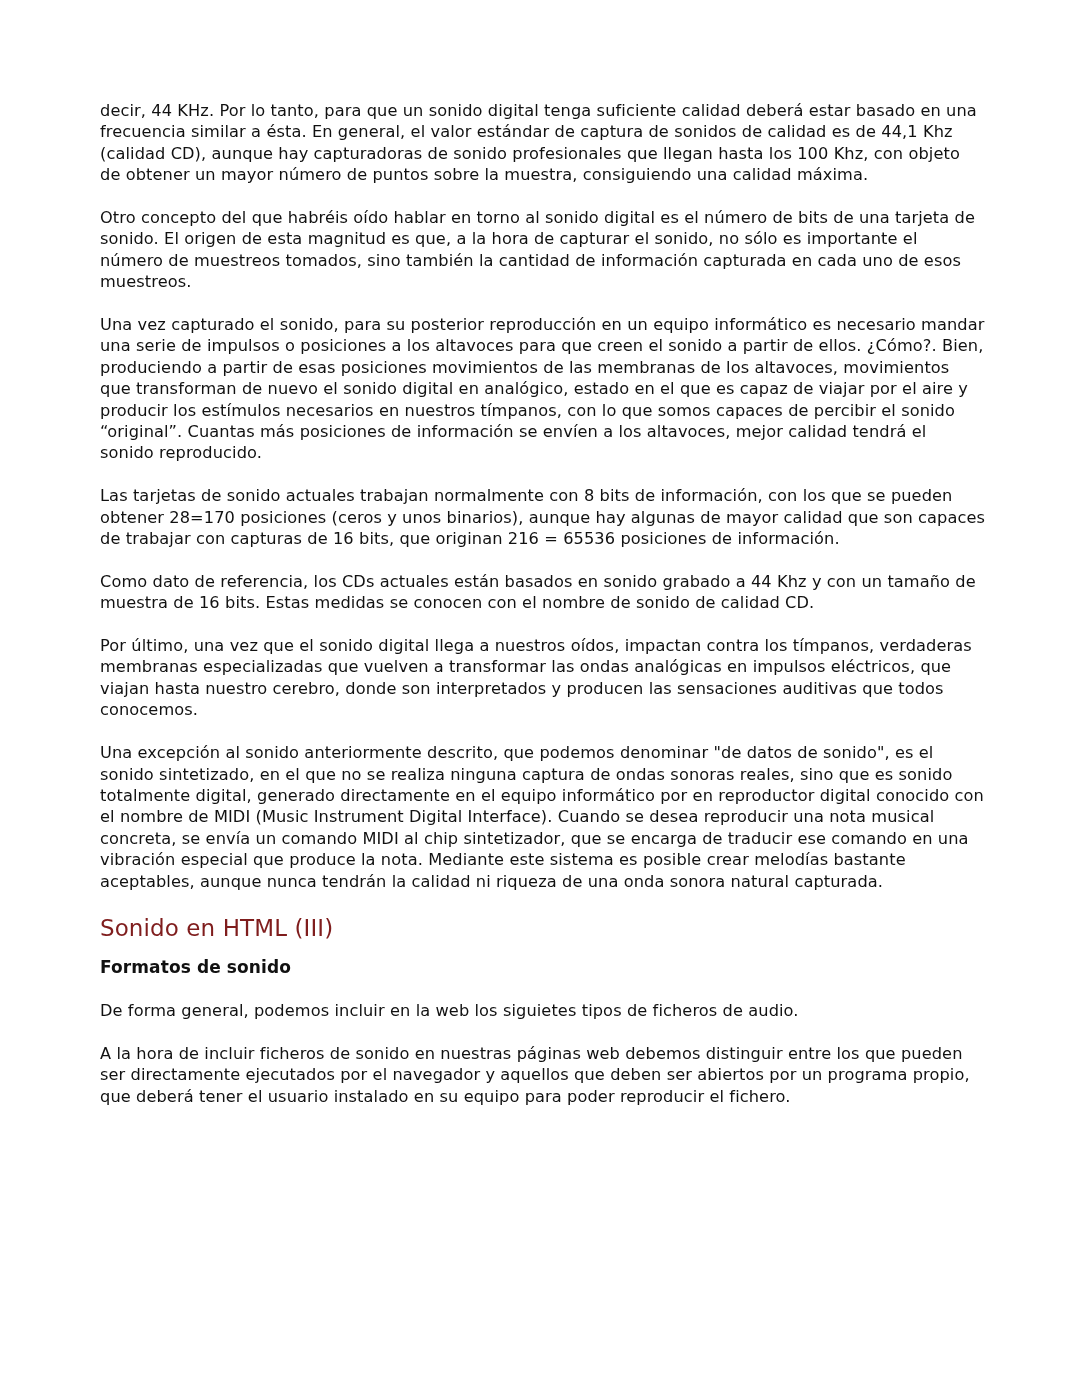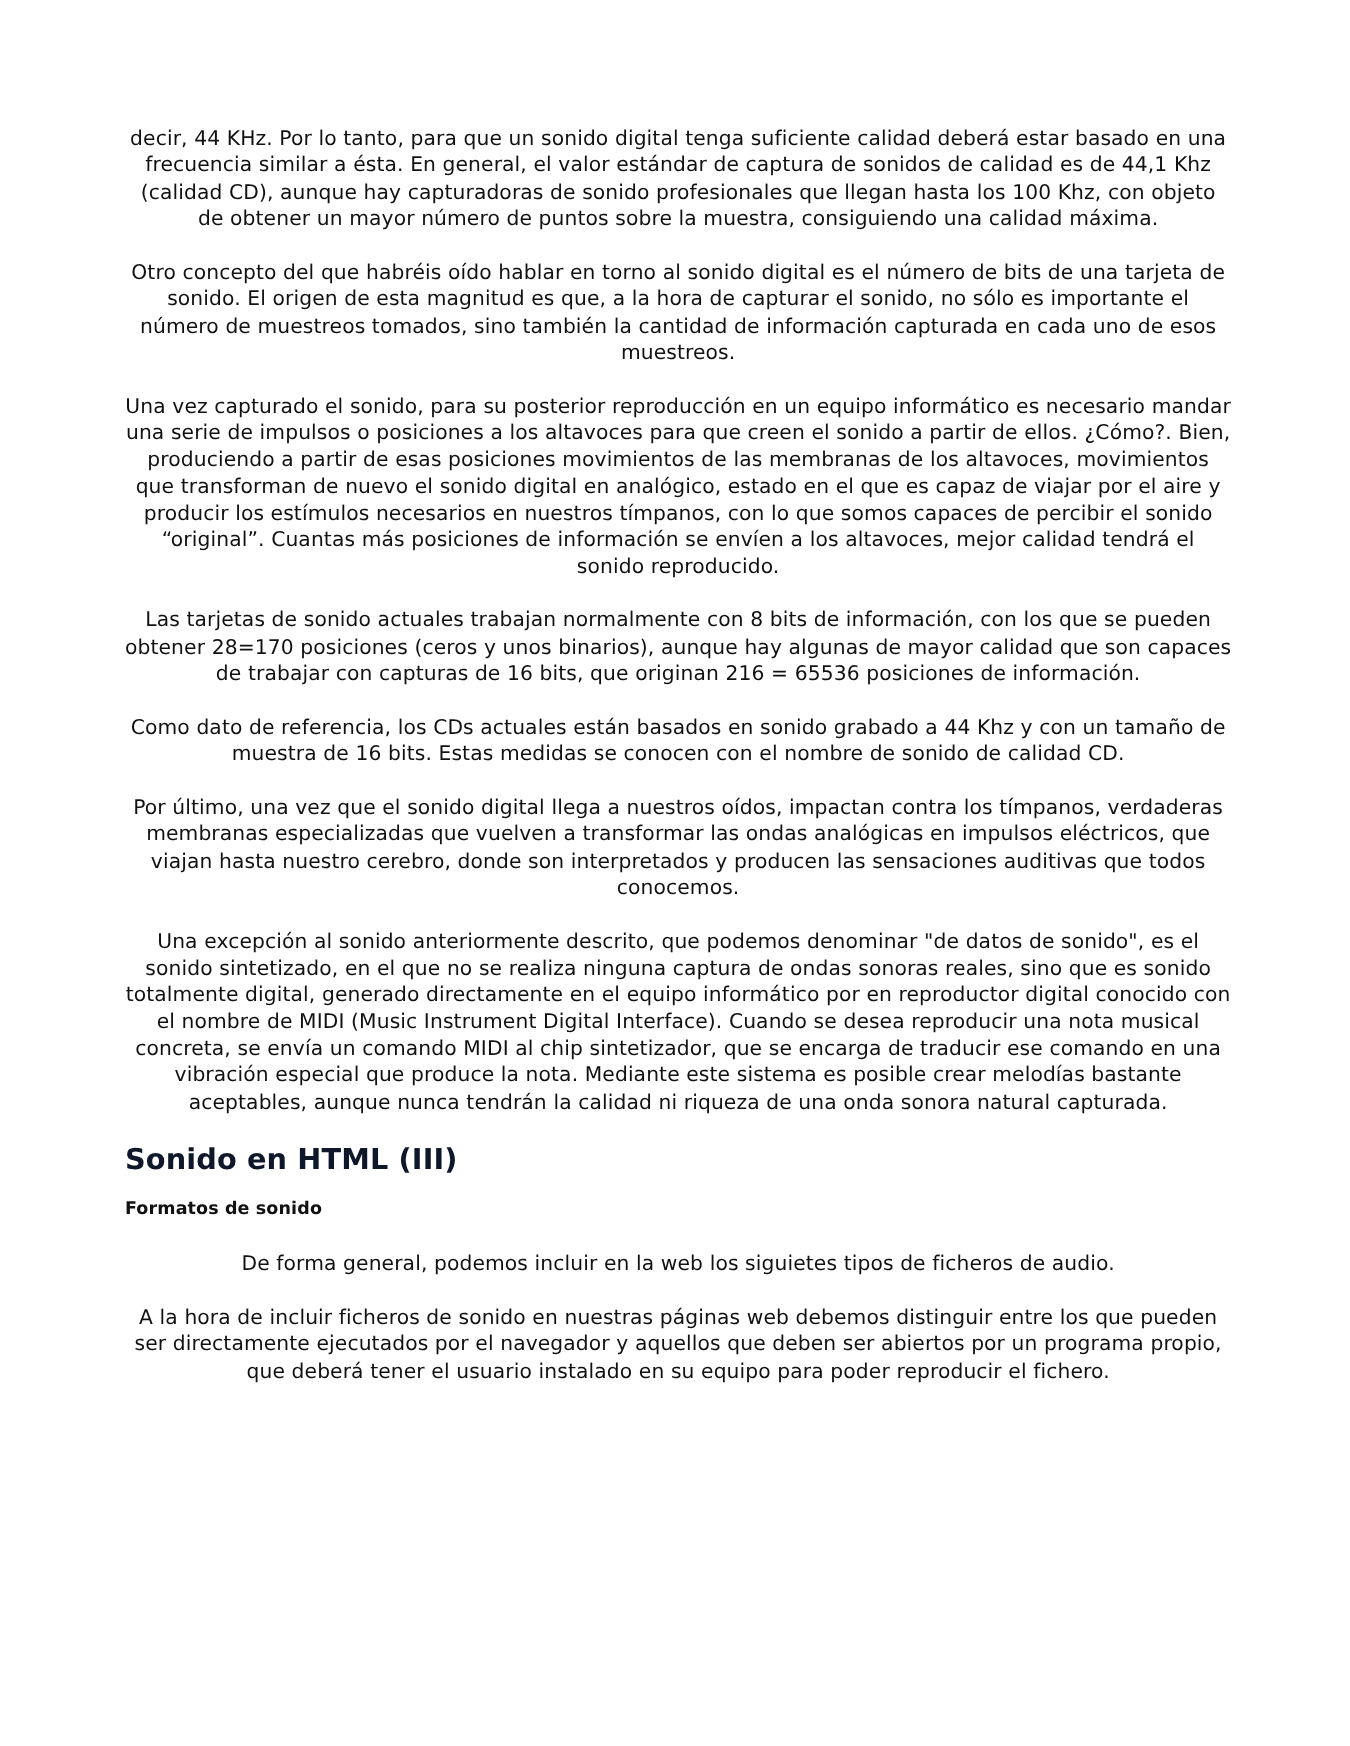--- a/index.html
+++ b/index.html
@@ -2,23 +2,23 @@
 <html><head>
 <meta charset="utf-8">
 <style>
   html, body { margin: 0; padding: 0; background: #ffffff; }
   body { width: 1080px; height: 1397px; position: relative; overflow: hidden; }
   .page {
     position: absolute; left: 100px; top: 100px; width: 885px;
     font-family: "DejaVu Sans", sans-serif; font-size: 16.2px; line-height: 21.4px;
     color: #111111; letter-spacing: 0.1px;
   }
-  .page p { margin: 0 0 21.4px 0; text-align: center; }
-  .h2 { font-family: "DejaVu Sans", sans-serif; font-weight: bold; font-size: 23px; line-height: 30px; margin: 2px 0 14px 0; color:#0f172a; }
-  .h3 { font-weight: bold; font-size: 14px; line-height: 21.4px; margin: 0 0 21.4px 0; }
+  .page p { margin: 0 0 21.4px 0; }
+  .h2 { font-family: "DejaVu Sans", sans-serif; font-weight: normal; font-size: 23px; line-height: 30px; margin: 2px 0 14px 0; color:#7f1d1d; }
+  .h3 { font-weight: bold; font-size: 17px; line-height: 21.4px; margin: 0 0 21.4px 0; }
 </style>
 </head>
 <body>
 
 <div class="page">
   <p>decir, 44 KHz. Por lo tanto, para que un sonido digital tenga suficiente calidad deberá estar basado en una frecuencia similar a ésta. En general, el valor estándar de captura de sonidos de calidad es de 44,1 Khz (calidad CD), aunque hay capturadoras de sonido profesionales que llegan hasta los 100 Khz, con objeto de obtener un mayor número de puntos sobre la muestra, consiguiendo una calidad máxima.</p>
   <p>Otro concepto del que habréis oído hablar en torno al sonido digital es el número de bits de una tarjeta de sonido. El origen de esta magnitud es que, a la hora de capturar el sonido, no sólo es importante el número de muestreos tomados, sino también la cantidad de información capturada en cada uno de esos muestreos.</p>
   <p>Una vez capturado el sonido, para su posterior reproducción en un equipo informático es necesario mandar una serie de impulsos o posiciones a los altavoces para que creen el sonido a partir de ellos. ¿Cómo?. Bien, produciendo a partir de esas posiciones movimientos de las membranas de los altavoces, movimientos que transforman de nuevo el sonido digital en analógico, estado en el que es capaz de viajar por el aire y producir los estímulos necesarios en nuestros tímpanos, con lo que somos capaces de percibir el sonido “original”. Cuantas más posiciones de información se envíen a los altavoces, mejor calidad tendrá el sonido reproducido.</p>
   <p>Las tarjetas de sonido actuales trabajan normalmente con 8 bits de información, con los que se pueden obtener 28=170 posiciones (ceros y unos binarios), aunque hay algunas de mayor calidad que son capaces de trabajar con capturas de 16 bits, que originan 216 = 65536 posiciones de información.</p>
   <p>Como dato de referencia, los CDs actuales están basados en sonido grabado a 44 Khz y con un tamaño de muestra de 16 bits. Estas medidas se conocen con el nombre de sonido de calidad CD.</p>

